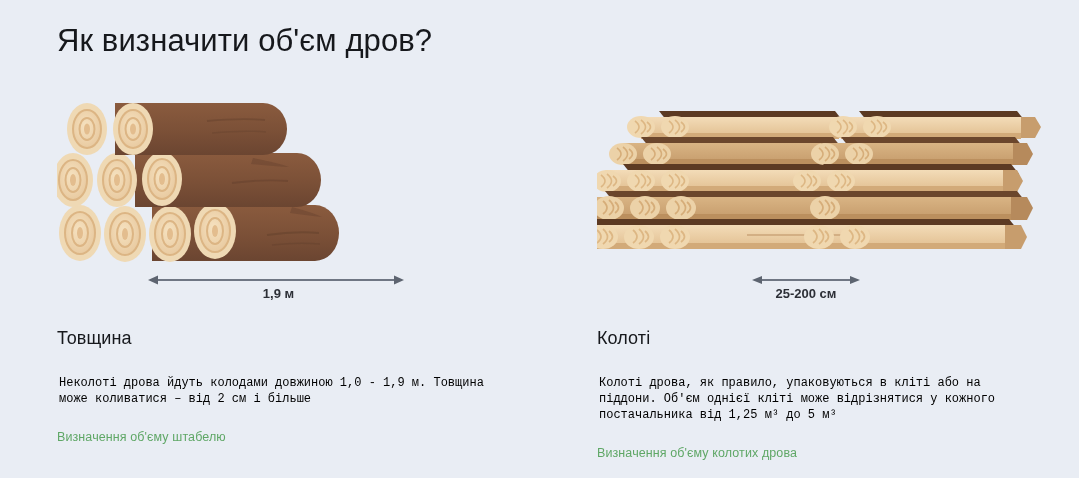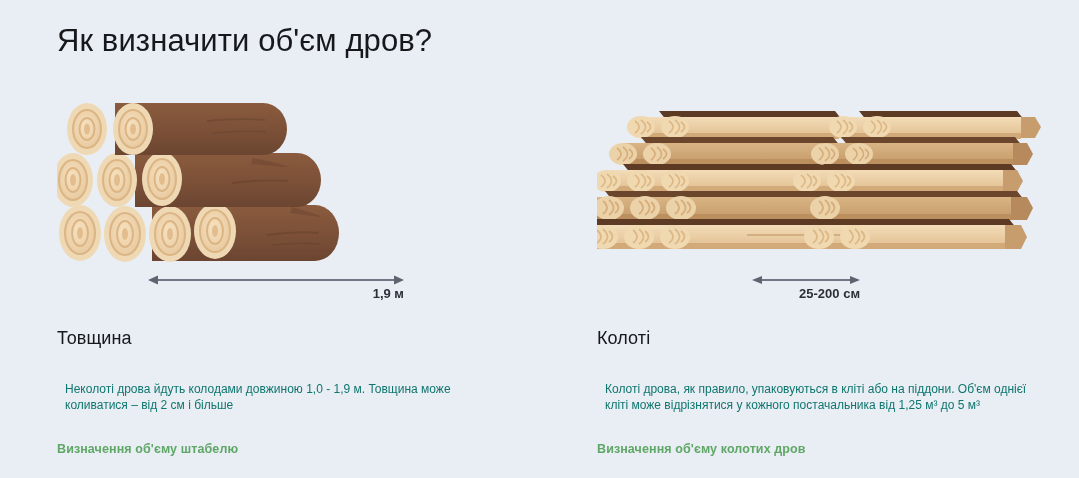--- a/index.html
+++ b/index.html
@@ -61,46 +61,46 @@
     position: absolute;
     top: 0;
     left: 0;
   }
   .dim-label {
     position: absolute;
     top: 16px;
     font-size: 13px;
     font-weight: 700;
     color: #2c2f36;
-    text-align: right;
+    text-align: center;
     white-space: nowrap;
   }
 
   
   .sub-head {
     margin: 0;
     font-size: 18px;
     font-weight: 400;
     color: #16181c;
     letter-spacing: 0.1px;
   }
   .body-text {
-    margin: 8px;
+    margin: 2px;
     font-size: 12px;
     line-height: 16px;
-    color: #0f766e;
+    color: #000000;
     max-width: 430px;
+    font-family: Liberation Mono, monospace;
   }
   .link {
     display: inline-block;
     font-size: 12.5px;
     color: #5fa766;
     text-decoration: none;
     letter-spacing: 0.1px;
-    font-weight: bold;
   }
 
   .txt-left  { position: absolute; left: 0; top: 233px; width: 470px; }
   .txt-right { position: absolute; left: 0; top: 233px; width: 470px; }
 
   .gap-1 { height: 24px; }
   .gap-2 { height: 18px; }
 </style>
 </head>
 <body>
@@ -405,17 +405,17 @@
         <path d="M 263,10 L 253,6 L 253,14 Z" fill="#5d6470"></path>
       </svg>
       <div class="dim-label" style="left:155px; width:108px;">25-200 см</div>
     </div>
 
     <div class="txt-right">
       <h2 class="sub-head">Колоті</h2>
       <div class="gap-1"></div>
       <p class="body-text">Колоті дрова, як правило, упаковуються в кліті або на піддони. Об'єм однієї кліті може відрізнятися у кожного постачальника від 1,25 м³ до 5 м³</p>
       <div class="gap-2"></div>
-      <a class="link" href="#">Визначення об'єму колотих дров</a>
+      <a class="link" href="#">Визначення об'єму колотих дрова</a>
     </div>
   </div>
 
 </div>
 
 </body></html>

